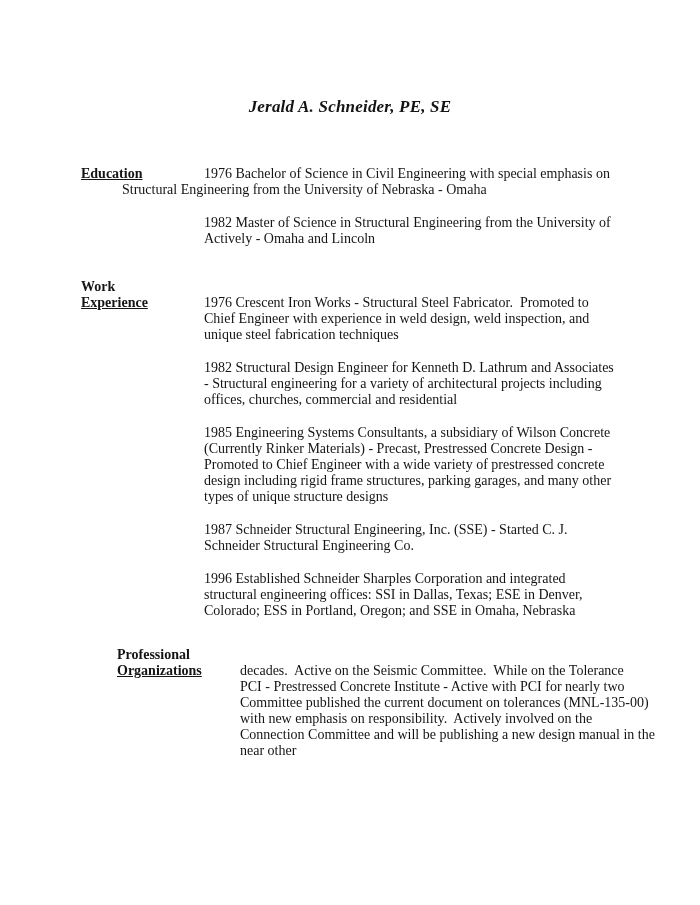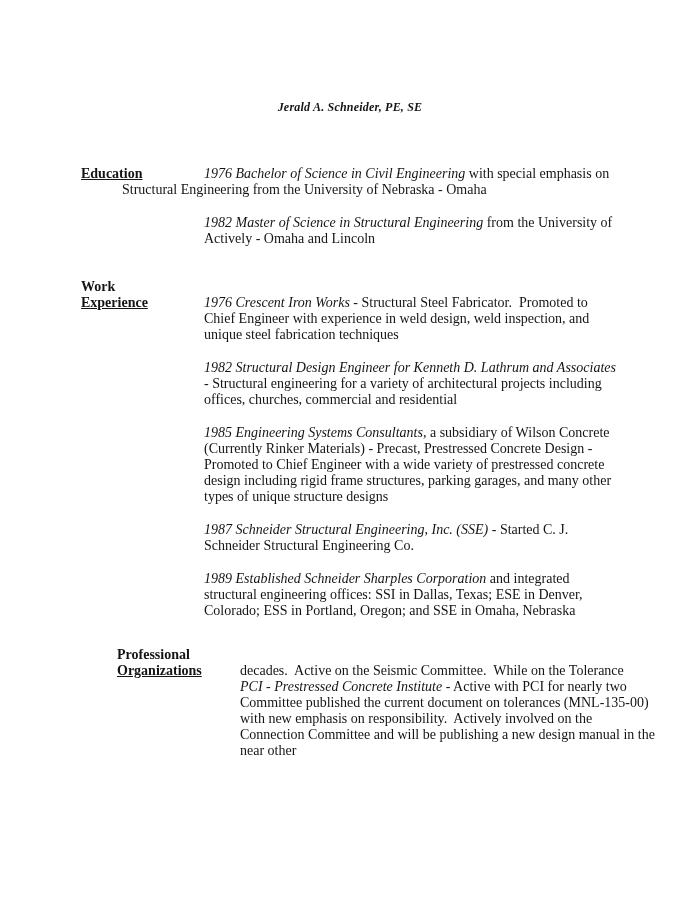--- a/index.html
+++ b/index.html
@@ -10,37 +10,37 @@
     background:#ffffff;
     font-family:"Liberation Serif", "DejaVu Serif", serif;
     font-size:14px; line-height:16px;
     color:#141414;
     overflow:hidden;
     margin:0 auto;
   }
   .title {
     position:absolute; top:96px; left:0; width:100%;
     text-align:center;
-    font-size:12px; line-height:22px;
+    font-size:17px; line-height:22px;
     font-weight:bold; font-style:italic;
     letter-spacing:0.2px;
   }
   .doc { position:absolute; left:81px; top:166px; width:560px; }
   .section { position:relative; }
   .section:nth-child(2) { margin-top:48px; }
   .section:nth-child(3) { margin-top:44px;margin-left:36px; }
   .label { position:absolute; left:0; top:0; font-weight:bold; }
   .section.multi-label .label { top:-16px; }
   .label-line { white-space:pre; }
   .label-line.u { text-decoration:underline; }
   .content { margin-left:123px; width:437px; }
   .entry + .entry { margin-top:17px; }
   .line { white-space:pre; }
   .entry.hang .line.rest { margin-left:-82px; }
-  .i { font-style:italic; }
+  .i { }
 </style>
 </head>
 <body>
 
 <div class="page">
   <div class="title">Jerald A. Schneider, PE, SE</div>
   <div class="doc">
       <div class="section">
         <div class="label">
           <div class="label-line u">Education</div>
@@ -77,21 +77,21 @@
             <div class="line rest">(Currently Rinker Materials) - Precast, Prestressed Concrete Design -</div>
             <div class="line rest">Promoted to Chief Engineer with a wide variety of prestressed concrete</div>
             <div class="line rest">design including rigid frame structures, parking garages, and many other</div>
             <div class="line rest">types of unique structure designs</div>
           </div>
           <div class="entry">
             <div class="line first"><span class="i">1987 Schneider Structural Engineering, Inc. (SSE)</span><span> - Started C. J.</span></div>
             <div class="line rest">Schneider Structural Engineering Co.</div>
           </div>
           <div class="entry">
-            <div class="line first"><span class="i">1989 Established Schneider Sharples Corporation</span><span> and integrated</span></div>
+            <div class="line first"><span class="i">1996 Established Schneider Sharples Corporation</span><span> and integrated</span></div>
             <div class="line rest">structural engineering offices: SSI in Dallas, Texas; ESE in Denver,</div>
             <div class="line rest">Colorado; ESS in Portland, Oregon; and SSE in Omaha, Nebraska</div>
           </div>
         </div>
       </div>
       <div class="section multi-label">
         <div class="label">
           <div class="label-line">Professional</div>
           <div class="label-line u">Organizations</div>
         </div>

